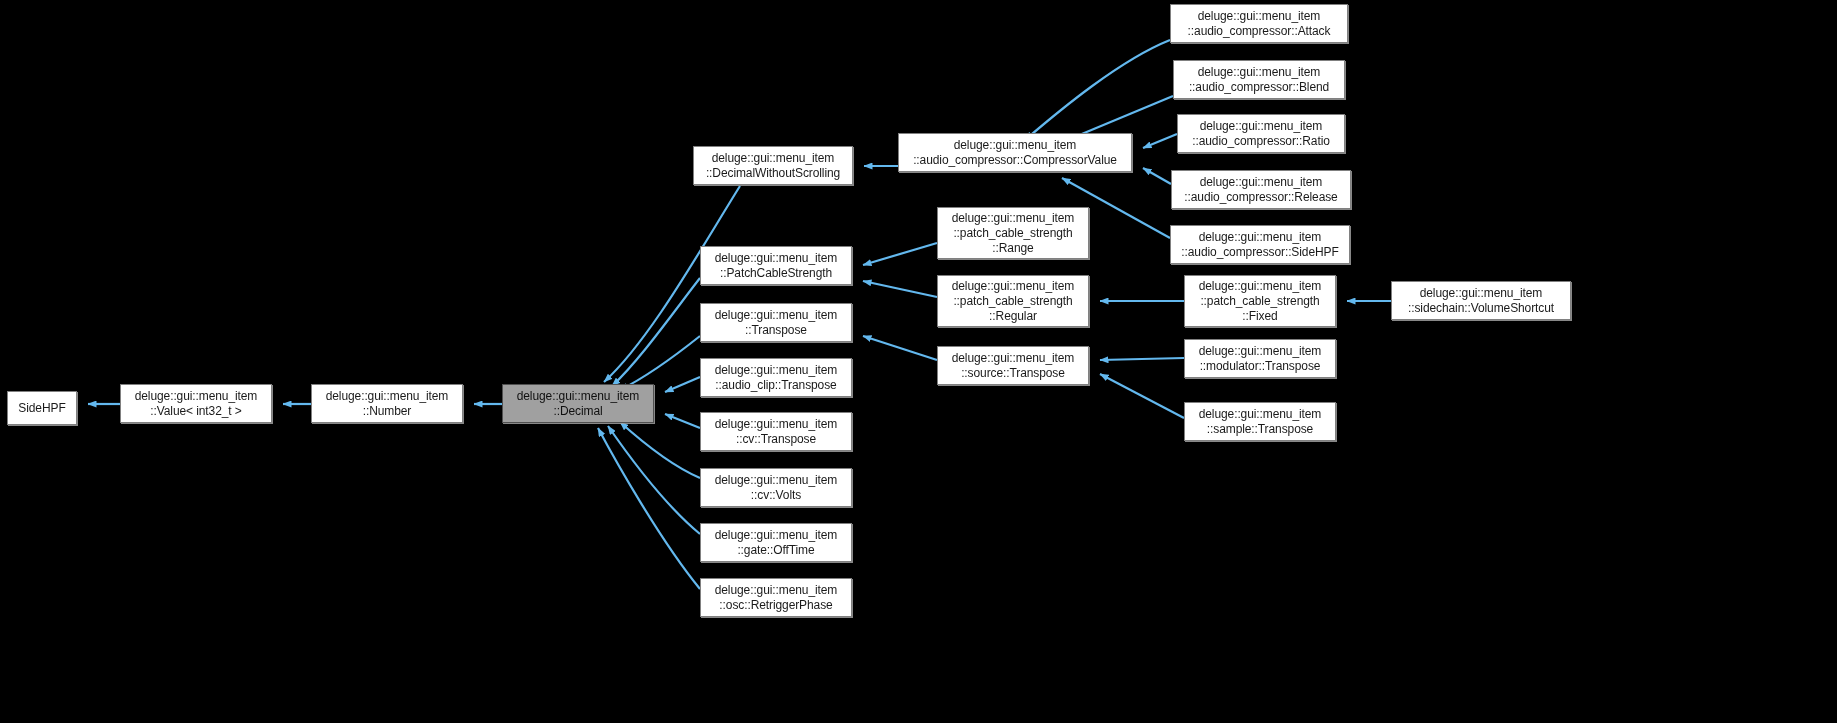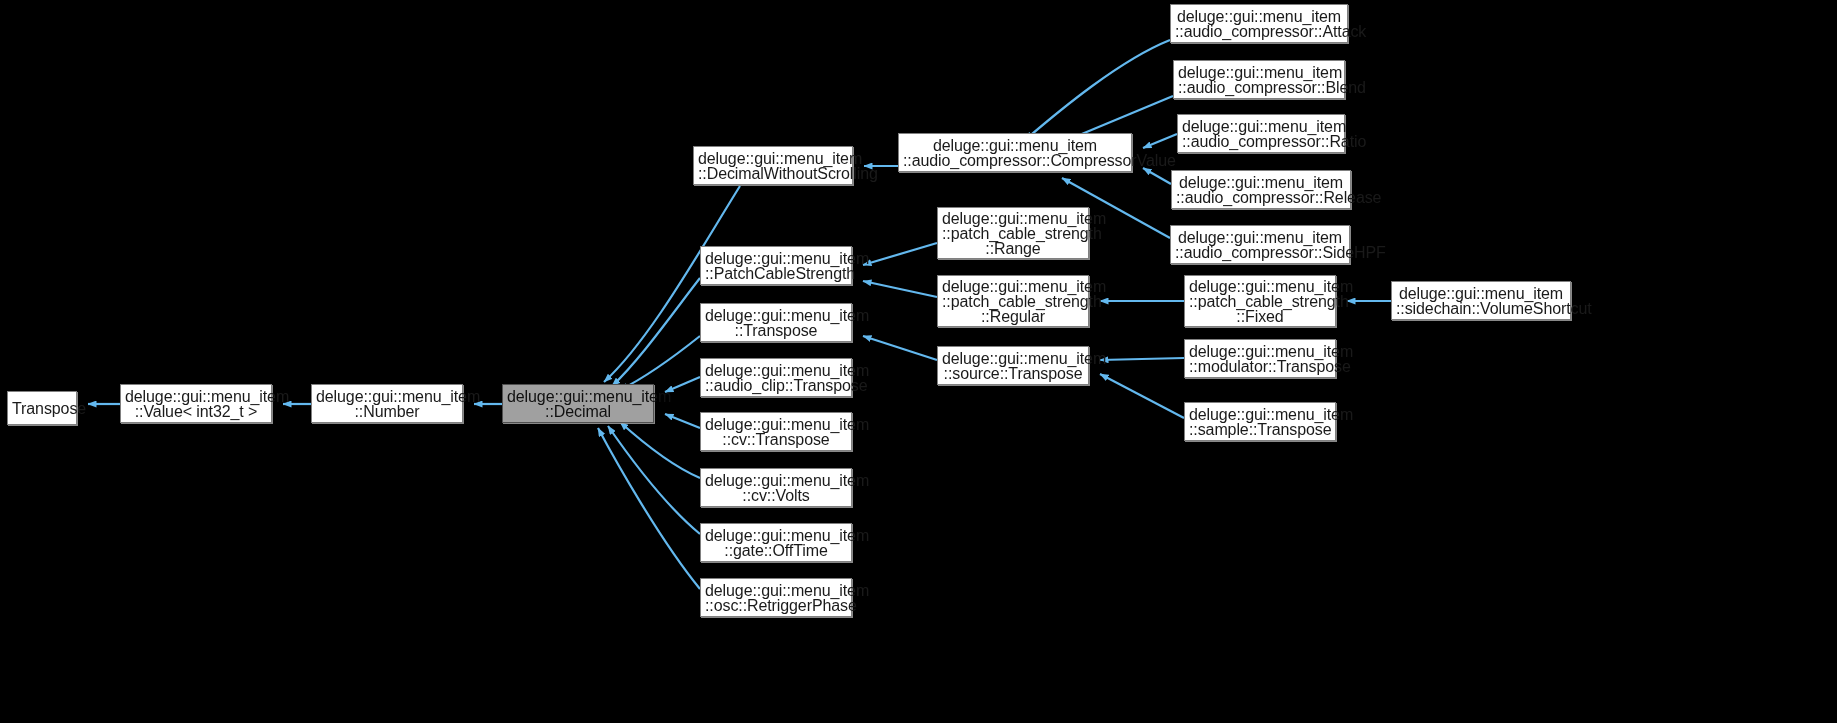--- a/index.html
+++ b/index.html
@@ -28,21 +28,21 @@
     position: absolute;
     box-sizing: border-box;
     background: #ffffff;
     border: 1px solid #808080;
     box-shadow: 1px 1px 0 0 rgba(160,160,160,0.85);
     display: flex;
     align-items: center;
     justify-content: center;
     text-align: center;
     color: #1a1a1a;
-    font-size: 16px;
+    font-size: 12px;
     line-height: 15px;
     letter-spacing: -0.1px;
     white-space: pre-line;
     padding: 16px 4px;
     z-index: 3;
   }
   .node.highlight {
     background: #a0a0a0;
     border: 1px solid #505050;
     color: #101010;
@@ -83,21 +83,21 @@
         <path d="M 1177,134 L 1143,148" fill="none" stroke="#63b8ee" stroke-width="2.2" marker-end="url(#arrowhead)"></path>
         <path d="M 1171,184 L 1143,168" fill="none" stroke="#63b8ee" stroke-width="2.2" marker-end="url(#arrowhead)"></path>
         <path d="M 1170,238 L 1062,178" fill="none" stroke="#63b8ee" stroke-width="2.2" marker-end="url(#arrowhead)"></path>
         <path d="M 1184,301 L 1100,301" fill="none" stroke="#63b8ee" stroke-width="2.2" marker-end="url(#arrowhead)"></path>
         <path d="M 1184,358 L 1100,360" fill="none" stroke="#63b8ee" stroke-width="2.2" marker-end="url(#arrowhead)"></path>
         <path d="M 1184,418 L 1100,374" fill="none" stroke="#63b8ee" stroke-width="2.2" marker-end="url(#arrowhead)"></path>
         <path d="M 1391,301 L 1347,301" fill="none" stroke="#63b8ee" stroke-width="2.2" marker-end="url(#arrowhead)"></path>
       </g>
   </svg>
   <div id="node-layer">
-      <div class="node" style="left: 7px; top: 391px; width: 70px; height: 26px;"><span>Transpose</span></div>
+      <div class="node" style="left: 7px; top: 391px; width: 70px; height: 26px;"><span>SideHPF</span></div>
       <div class="node" style="left: 120px; top: 384px; width: 152px; height: 39px;"><span>deluge::gui::menu_item
 ::Value&lt; int32_t &gt;</span></div>
       <div class="node" style="left: 311px; top: 384px; width: 152px; height: 39px;"><span>deluge::gui::menu_item
 ::Number</span></div>
       <div class="node highlight" style="left: 502px; top: 384px; width: 152px; height: 39px;"><span>deluge::gui::menu_item
 ::Decimal</span></div>
       <div class="node" style="left: 693px; top: 146px; width: 160px; height: 39px;"><span>deluge::gui::menu_item
 ::DecimalWithoutScrolling</span></div>
       <div class="node" style="left: 700px; top: 246px; width: 152px; height: 39px;"><span>deluge::gui::menu_item
 ::PatchCableStrength</span></div>

